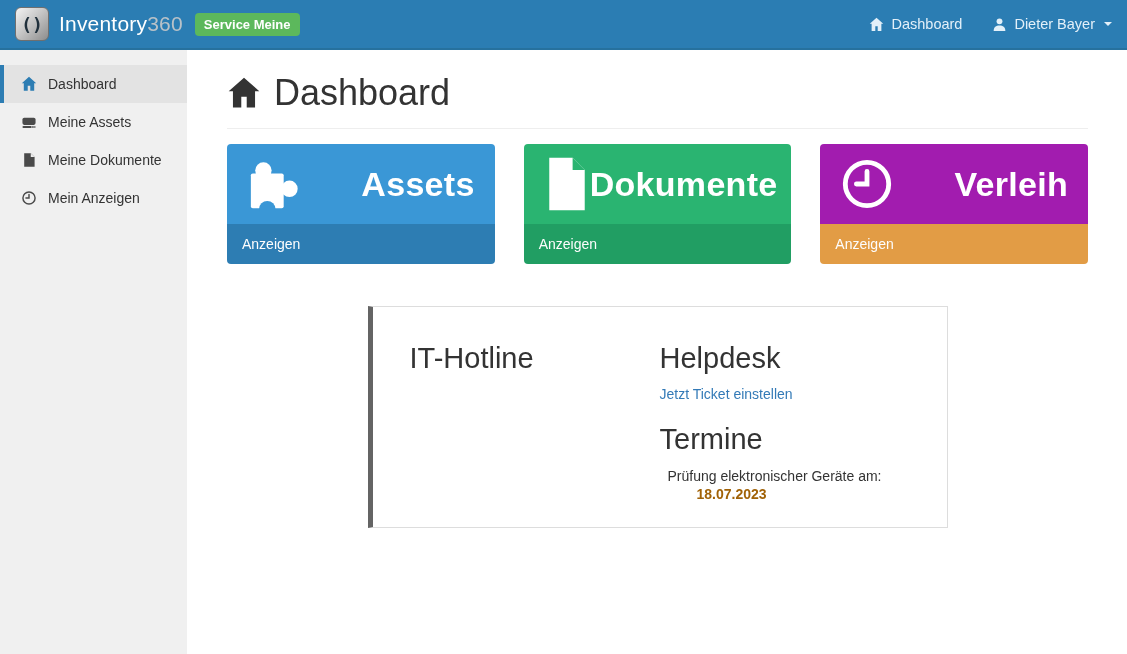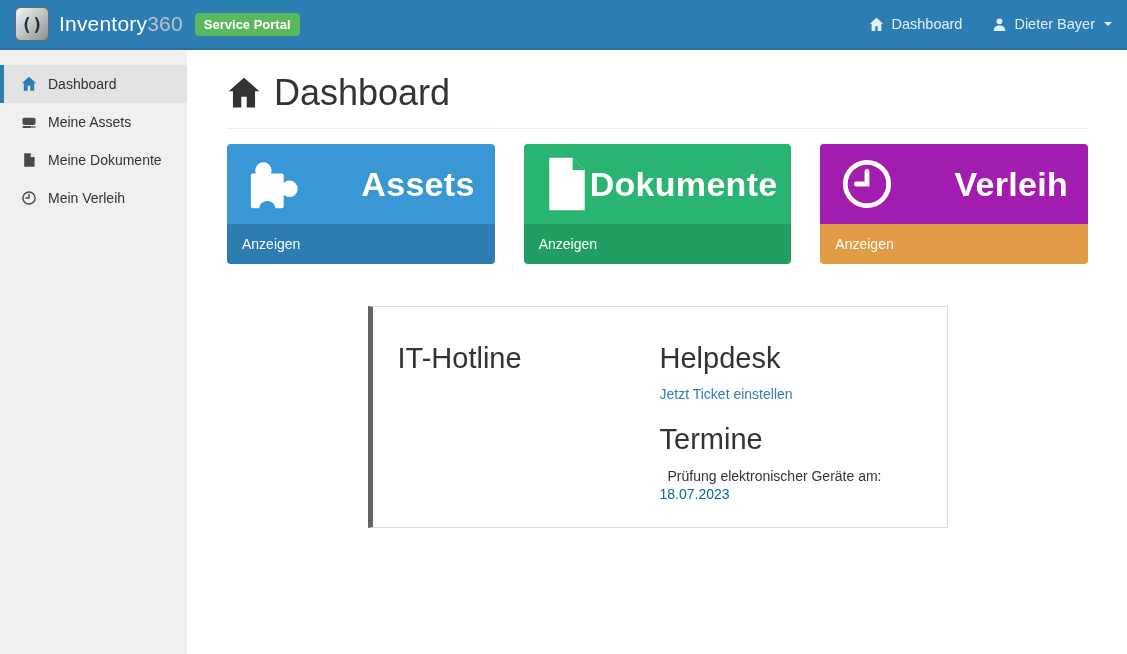--- a/index.html
+++ b/index.html
@@ -75,44 +75,44 @@
   .card-icon { display:flex; }
   .card-title { font-size:34px; font-weight:700; letter-spacing:0.3px; }
   .card-footer {
     height:40px; line-height:40px; padding:0 15px; font-size:14px; color:#fdfdfd;
   }
 
   
   .info-panel {
     width:580px; margin:42px auto 0;
     background:#fff; border:1px solid #dddddd; border-left:5px solid #646464;
-    display:flex; padding:15px 25px 25px; 
+    display:flex; padding:15px 37px 25px; 
   }
   .panel-col { flex:1; }
   .panel-h {
     font-size:29px; font-weight:400; color:#333; margin:20px 0 10px;
   }
   .hotline-list { margin:12px 0 0; padding-left:38px; font-size:14px; color:#333; }
   .hotline-list li { margin-bottom:5px; }
   .ticket-link { color:#337ab7; font-size:14px; text-decoration:none; cursor:pointer; display:inline-block; }
   .termine-text { font-size:14px; color:#333; margin:12px 8px 2px; }
-  .termine-date { font-size:14px; font-weight:400; color:#0369a1; }
+  .termine-date { font-size:14px; font-weight:700; color:#a16207;margin-left:37px; }
 
   svg { display:block; }
 </style>
 </head>
 <body>
 
 <div class="navbar">
   <div class="brand">
     <div class="logo">()</div>
     <div class="brand-text">
       <span>Inventory</span><span class="muted">360</span>
     </div>
-    <span class="badge">Service Portal</span>
+    <span class="badge">Service Meine</span>
   </div>
   <div class="nav-right">
     <div class="nav-link">
       <span>
         <svg width="15" height="15" viewBox="0 0 20 20" fill="#e3f0f9">
           <path d="M10 1 L1 9 h2.5 v9.5 h4.9 v-6.3 h3.2 v6.3 h4.9 V9 H19 Z"></path>
         </svg>
       </span>
       <span>Dashboard</span>
     </div>
@@ -160,21 +160,21 @@
       </span>
       <span>Meine Dokumente</span>
     </div>
     <div class="side-item">
       <span class="si-icon">
         <svg width="16" height="16" viewBox="0 0 20 20" fill="none" stroke="currentColor" stroke-width="1.8">
           <circle cx="10" cy="10" r="7.6"></circle>
           <path d="M10 5.6 V10 H6.2" stroke-linecap="round"></path>
         </svg>
       </span>
-      <span>Mein Verleih</span>
+      <span>Mein Anzeigen</span>
     </div>
   </div>
 
   <div class="content">
 
     <h1 class="page-title">
       <span class="title-icon">
         <svg width="34" height="34" viewBox="0 0 20 20" fill="#333">
           <path d="M10 1 L1 9 h2.5 v9.5 h4.9 v-6.3 h3.2 v6.3 h4.9 V9 H19 Z"></path>
         </svg>

